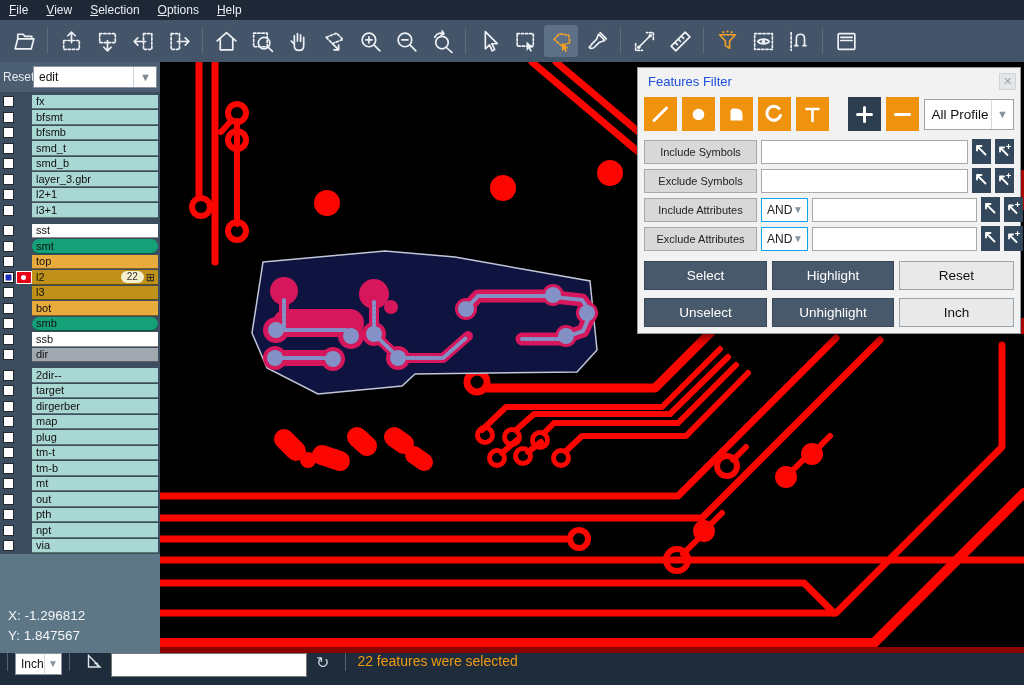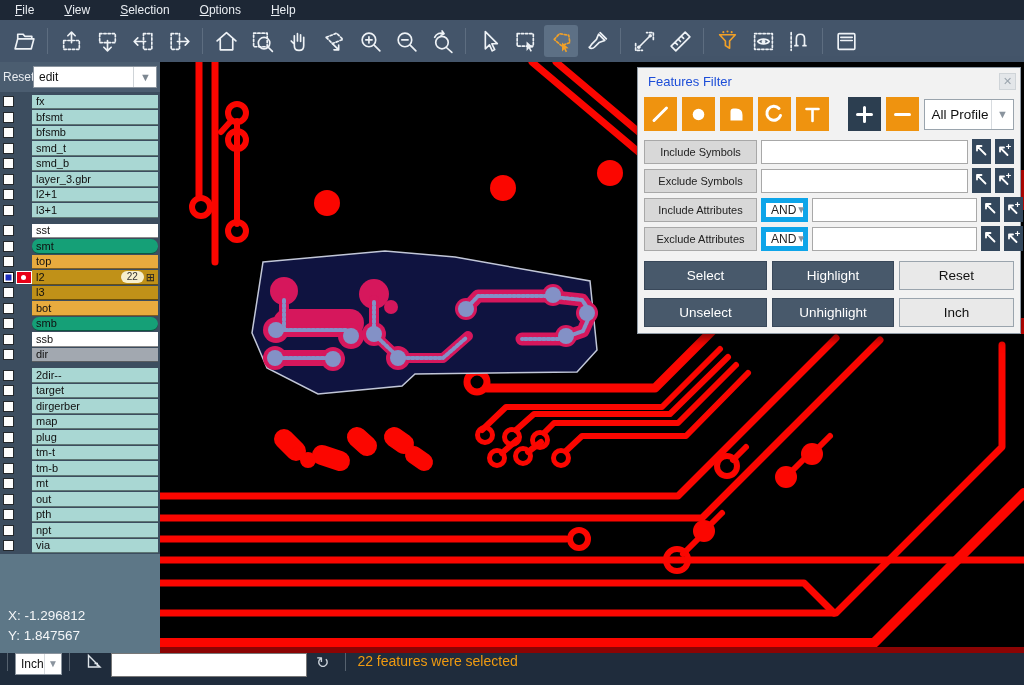--- a/index.html
+++ b/index.html
@@ -11,21 +11,21 @@
     --c-cyan:#a9d7d3; --c-white:#ffffff; --c-green:#15a077; --c-amber:#e8ab3e;
     --c-gold:#c09118; --c-gray:#a2a8b0;
   }
   *{margin:0;padding:0;box-sizing:border-box;}
   html,body{width:1024px;height:685px;overflow:hidden;font-family:"Liberation Sans",sans-serif;}
   body{position:relative;background:#000;}
 
   
   .menubar{position:absolute;left:0;top:0;width:1024px;height:20px;background:var(--menubar-bg);
     display:flex;align-items:center;z-index:4;}
-  .menu-item{color:#e9edf2;font-size:12px;padding:0 15px;line-height:20px;cursor:default;}
+  .menu-item{color:#e9edf2;font-size:12px;padding:0 9px;line-height:20px;cursor:default;}
   .menu-item u{text-decoration:underline;}
 
   
   .toolbar{position:absolute;left:0;top:20px;width:1024px;height:42px;background:var(--toolbar-bg);
     display:flex;align-items:center;padding-left:6px;z-index:4;}
   .tb-btn{width:34px;height:32px;display:flex;align-items:center;justify-content:center;
     background:transparent;border:none;border-radius:3px;margin:0 1px;}
   .tb-btn.active{background:#5d7085;}
   .tb-sep{width:1px;height:26px;background:#5d6d80;margin:0 5px;}
   .tb-btn svg{width:25px;height:25px;stroke:var(--icon);fill:none;stroke-width:1.6;
@@ -85,21 +85,21 @@
   .type-btn{width:34px;height:34px;border:none;display:flex;align-items:center;justify-content:center;}
   .type-btn.bg-orange{background:#ef930f;} .type-btn.bg-dark{background:#2c3e50;}
   .type-btn svg{width:21px;height:21px;stroke:#fff;fill:none;stroke-width:3;stroke-linecap:round;}
   .type-btn .gfill{fill:#fff;stroke:none;}
   .profile-select{margin-left:auto;width:93px;height:31px;background:#fff;border:1px solid #9aa4ad;
     display:flex;align-items:center;justify-content:space-between;padding-left:7px;font-size:13.5px;color:#111;}
   .profile-chev{color:#8a949e;font-size:11px;border-left:1px solid #d7dbdf;padding:0 5px;line-height:29px;}
   .filter-row{display:flex;align-items:center;gap:4px;padding:0 6px;height:29px;}
   .row-label{width:113px;height:24px;background:#d8d8d8;border:1px solid #a8a8a8;display:flex;
     align-items:center;justify-content:center;color:#222;flex:none;font-size:11px;}
-  .row-op{width:47px;height:24px;background:#fff;border:5px solid #0ea5e9;display:flex;flex:none;
+  .row-op{width:47px;height:24px;background:#fff;border:1px solid #0ea5e9;display:flex;flex:none;
     align-items:center;justify-content:space-between;padding-left:5px;color:#222;}
   .op-chev{color:#8a949e;font-size:10px;padding-right:4px;}
   .row-field{flex:1;height:24px;background:#fff;border:1px solid #a8a8a8;font-size:12px;padding:0 4px;
     font-family:"Liberation Sans",sans-serif;}
   .row-pick{width:19px;height:25px;background:#33475c;border:none;display:flex;align-items:center;
     justify-content:center;flex:none;}
   .row-pick svg{width:15px;height:15px;stroke:#fff;fill:none;stroke-width:1.8;stroke-linecap:round;}
   .action-grid{display:grid;grid-template-columns:123px 122px 1fr;gap:5px;padding:8px 6px 0 6px;}
   .action-btn{height:29px;background:#48596b;border:1px solid #39485a;color:#fff;font-size:13.5px;
     font-family:"Liberation Sans",sans-serif;}

